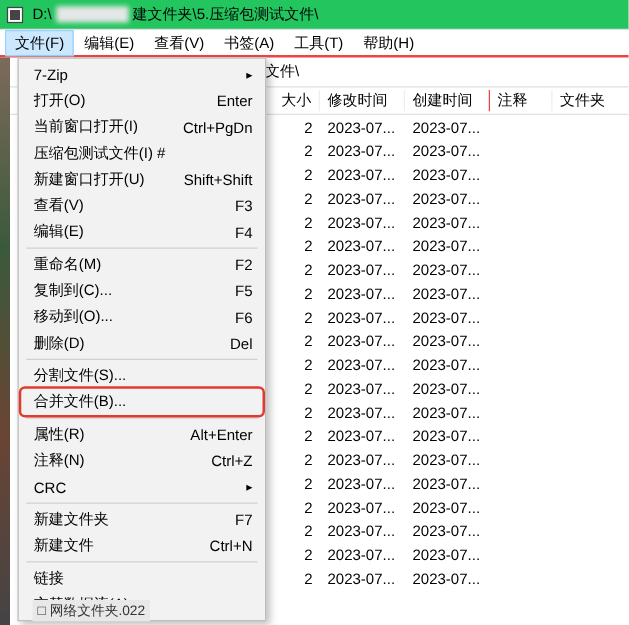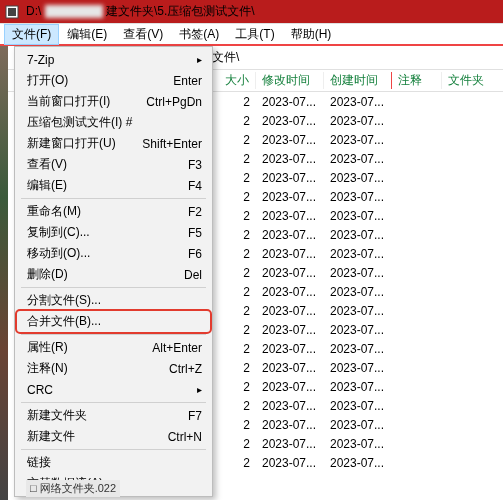--- a/index.html
+++ b/index.html
@@ -11,21 +11,21 @@
     height: 500px;
     overflow: hidden;
     position: relative;
     color: #000;
   }
   .titlebar {
     display: flex;
     align-items: center;
     height: 24px;
     padding: 0 4px;
-    background: #b91c1c;
+    background: #22c55e;
     border-bottom: 1px solid #e0e0e0;
   }
   .titlebar .icon { width: 16px; height: 16px; margin-right: 6px; display:flex; align-items:center; justify-content:center;}
   .titlebar .title { font-size: 12px; }
   .titlebar .blur {
     display: inline-block;
     width: 58px; height: 13px;
     background: #e6e6e6;
     filter: blur(2px);
     vertical-align: middle;
@@ -66,21 +66,21 @@
     align-items:center;
     padding-left: 28px;
     border-bottom:1px solid #e0e0e0;
   }
   .cols {
     display:flex;
     height: 22px;
     border-bottom:1px solid #e0e0e0;
     align-items:center;
     font-size:12px;
-    color:#15803d;
+    color:#000000;
   }
   .col-name   { width: 212px; padding-left:10px; border-right:1px solid #eee;}
   .col-size   { width: 36px; text-align:right; padding-right:6px; border-right:1px solid #eee;}
   .col-mod    { width: 68px; padding-left:6px; border-right:1px solid #eee;}
   .col-create { width: 68px; padding-left:6px; border-right:1px solid #ef4444;}
   .col-comm   { width: 50px; padding-left:6px; border-right:1px solid #eee;}
   .col-folder { flex:1; padding-left:6px;}
   .rows .row {
     display:flex;
     height: 19px;
@@ -312,21 +312,21 @@
       </div>
       <div class="mi">
         <span class="lbl">当前窗口打开(I)</span>
         <span class="sc">Ctrl+PgDn</span>
       </div>
       <div class="mi">
         <span class="lbl">压缩包测试文件(I) #</span>
       </div>
       <div class="mi">
         <span class="lbl">新建窗口打开(U)</span>
-        <span class="sc">Shift+Enter</span>
+        <span class="sc">Shift+Shift</span>
       </div>
       <div class="mi">
         <span class="lbl">查看(V)</span>
         <span class="sc">F3</span>
       </div>
       <div class="mi">
         <span class="lbl">编辑(E)</span>
         <span class="sc">F4</span>
       </div>
       <hr>

